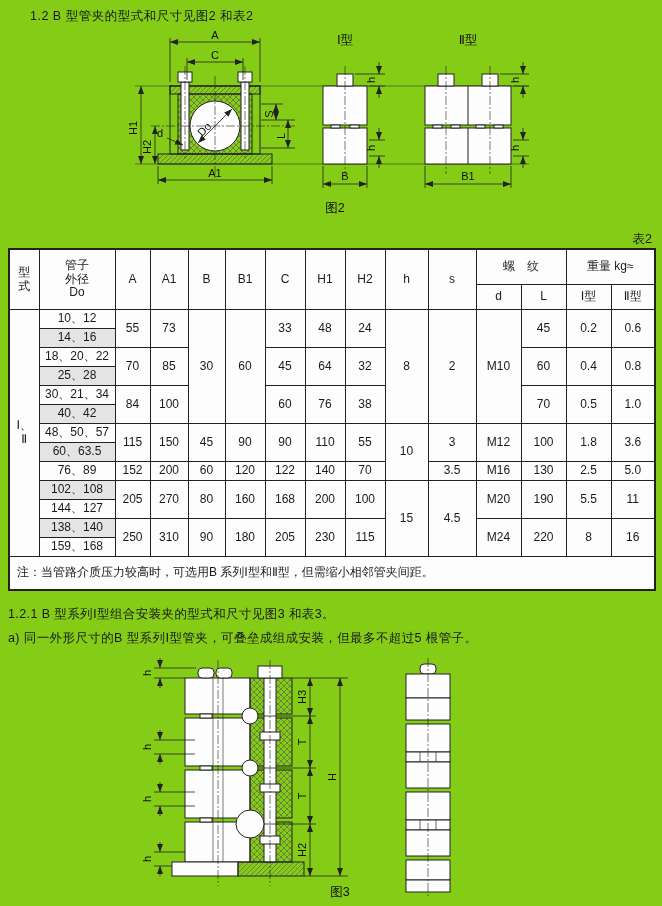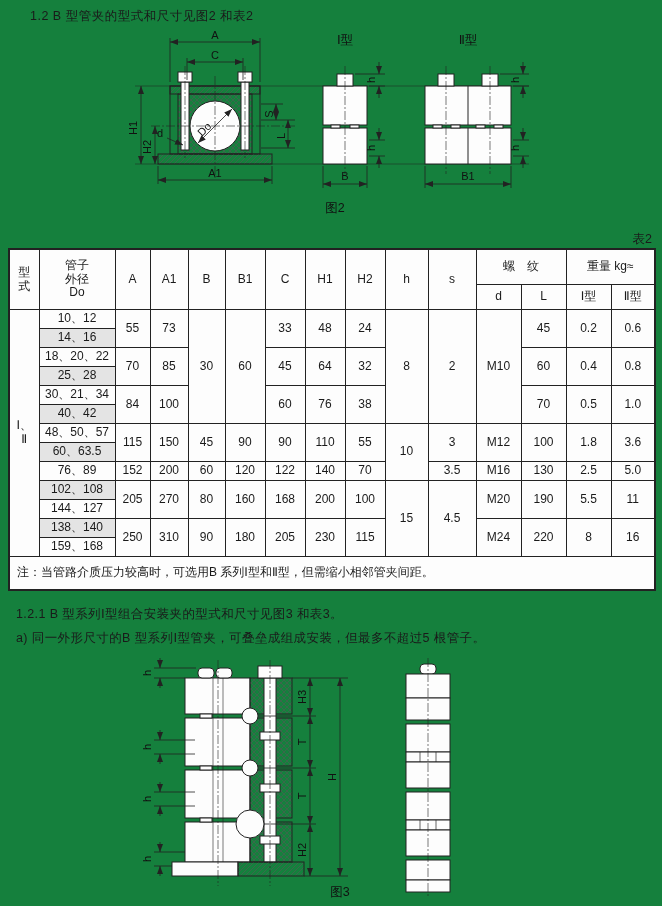--- a/index.html
+++ b/index.html
@@ -1,31 +1,31 @@
 <!DOCTYPE html>
 <html><head>
 <meta charset="utf-8">
 <style>
   html,body{margin:0;padding:0;background:#e9e9e9;}
-  #page{position:relative;width:662px;height:906px;margin:0 auto;background:#15803d;
+  #page{position:relative;width:662px;height:906px;margin:0 auto;background:#84cc16;
         font-family:"Liberation Sans",sans-serif;color:#1a1a1a;overflow:hidden;}
   .heading{position:absolute;left:30px;top:8px;font-size:12.5px;letter-spacing:.5px;}
   #fig2{position:absolute;left:95px;top:28px;}
   #fig3{position:absolute;left:140px;top:656px;}
   .tab2-label{position:absolute;left:598px;top:231px;width:54px;text-align:right;font-size:12.5px;}
   table.spec{position:absolute;left:8px;top:248px;width:646px;border-collapse:collapse;
              table-layout:fixed;border:2px solid #222;background:#fdfdfd;}
   table.spec td{border:1px solid #222;text-align:center;vertical-align:middle;
                 font-size:12px;padding:0;height:18px;line-height:1.15;overflow:hidden;}
   tr.hrow1 td{height:34px;}
   tr.hrow2 td{height:24px;}
   .pre{white-space:pre-line;line-height:1.3;}
   td.shaded{background:#e4e4e4;margin-left:12px;}
   tr.noterow td{height:26px;text-align:left;padding:3px 0 3px 7px;font-size:12px;margin-top:42px;}
-  .sec{position:absolute;left:16px;font-size:12.5px;letter-spacing:.4px;}
+  .sec{position:absolute;left:8px;font-size:12.5px;letter-spacing:.4px;}
   .sec121{top:606px;}
   .itema{top:630px;}
   svg text{font-size:11px;fill:#111;stroke:none;font-family:"Liberation Sans",sans-serif;}
   svg text.cjk{font-size:12.5px;}
 </style>
 </head>
 <body>
 
 <div id="page">
 

